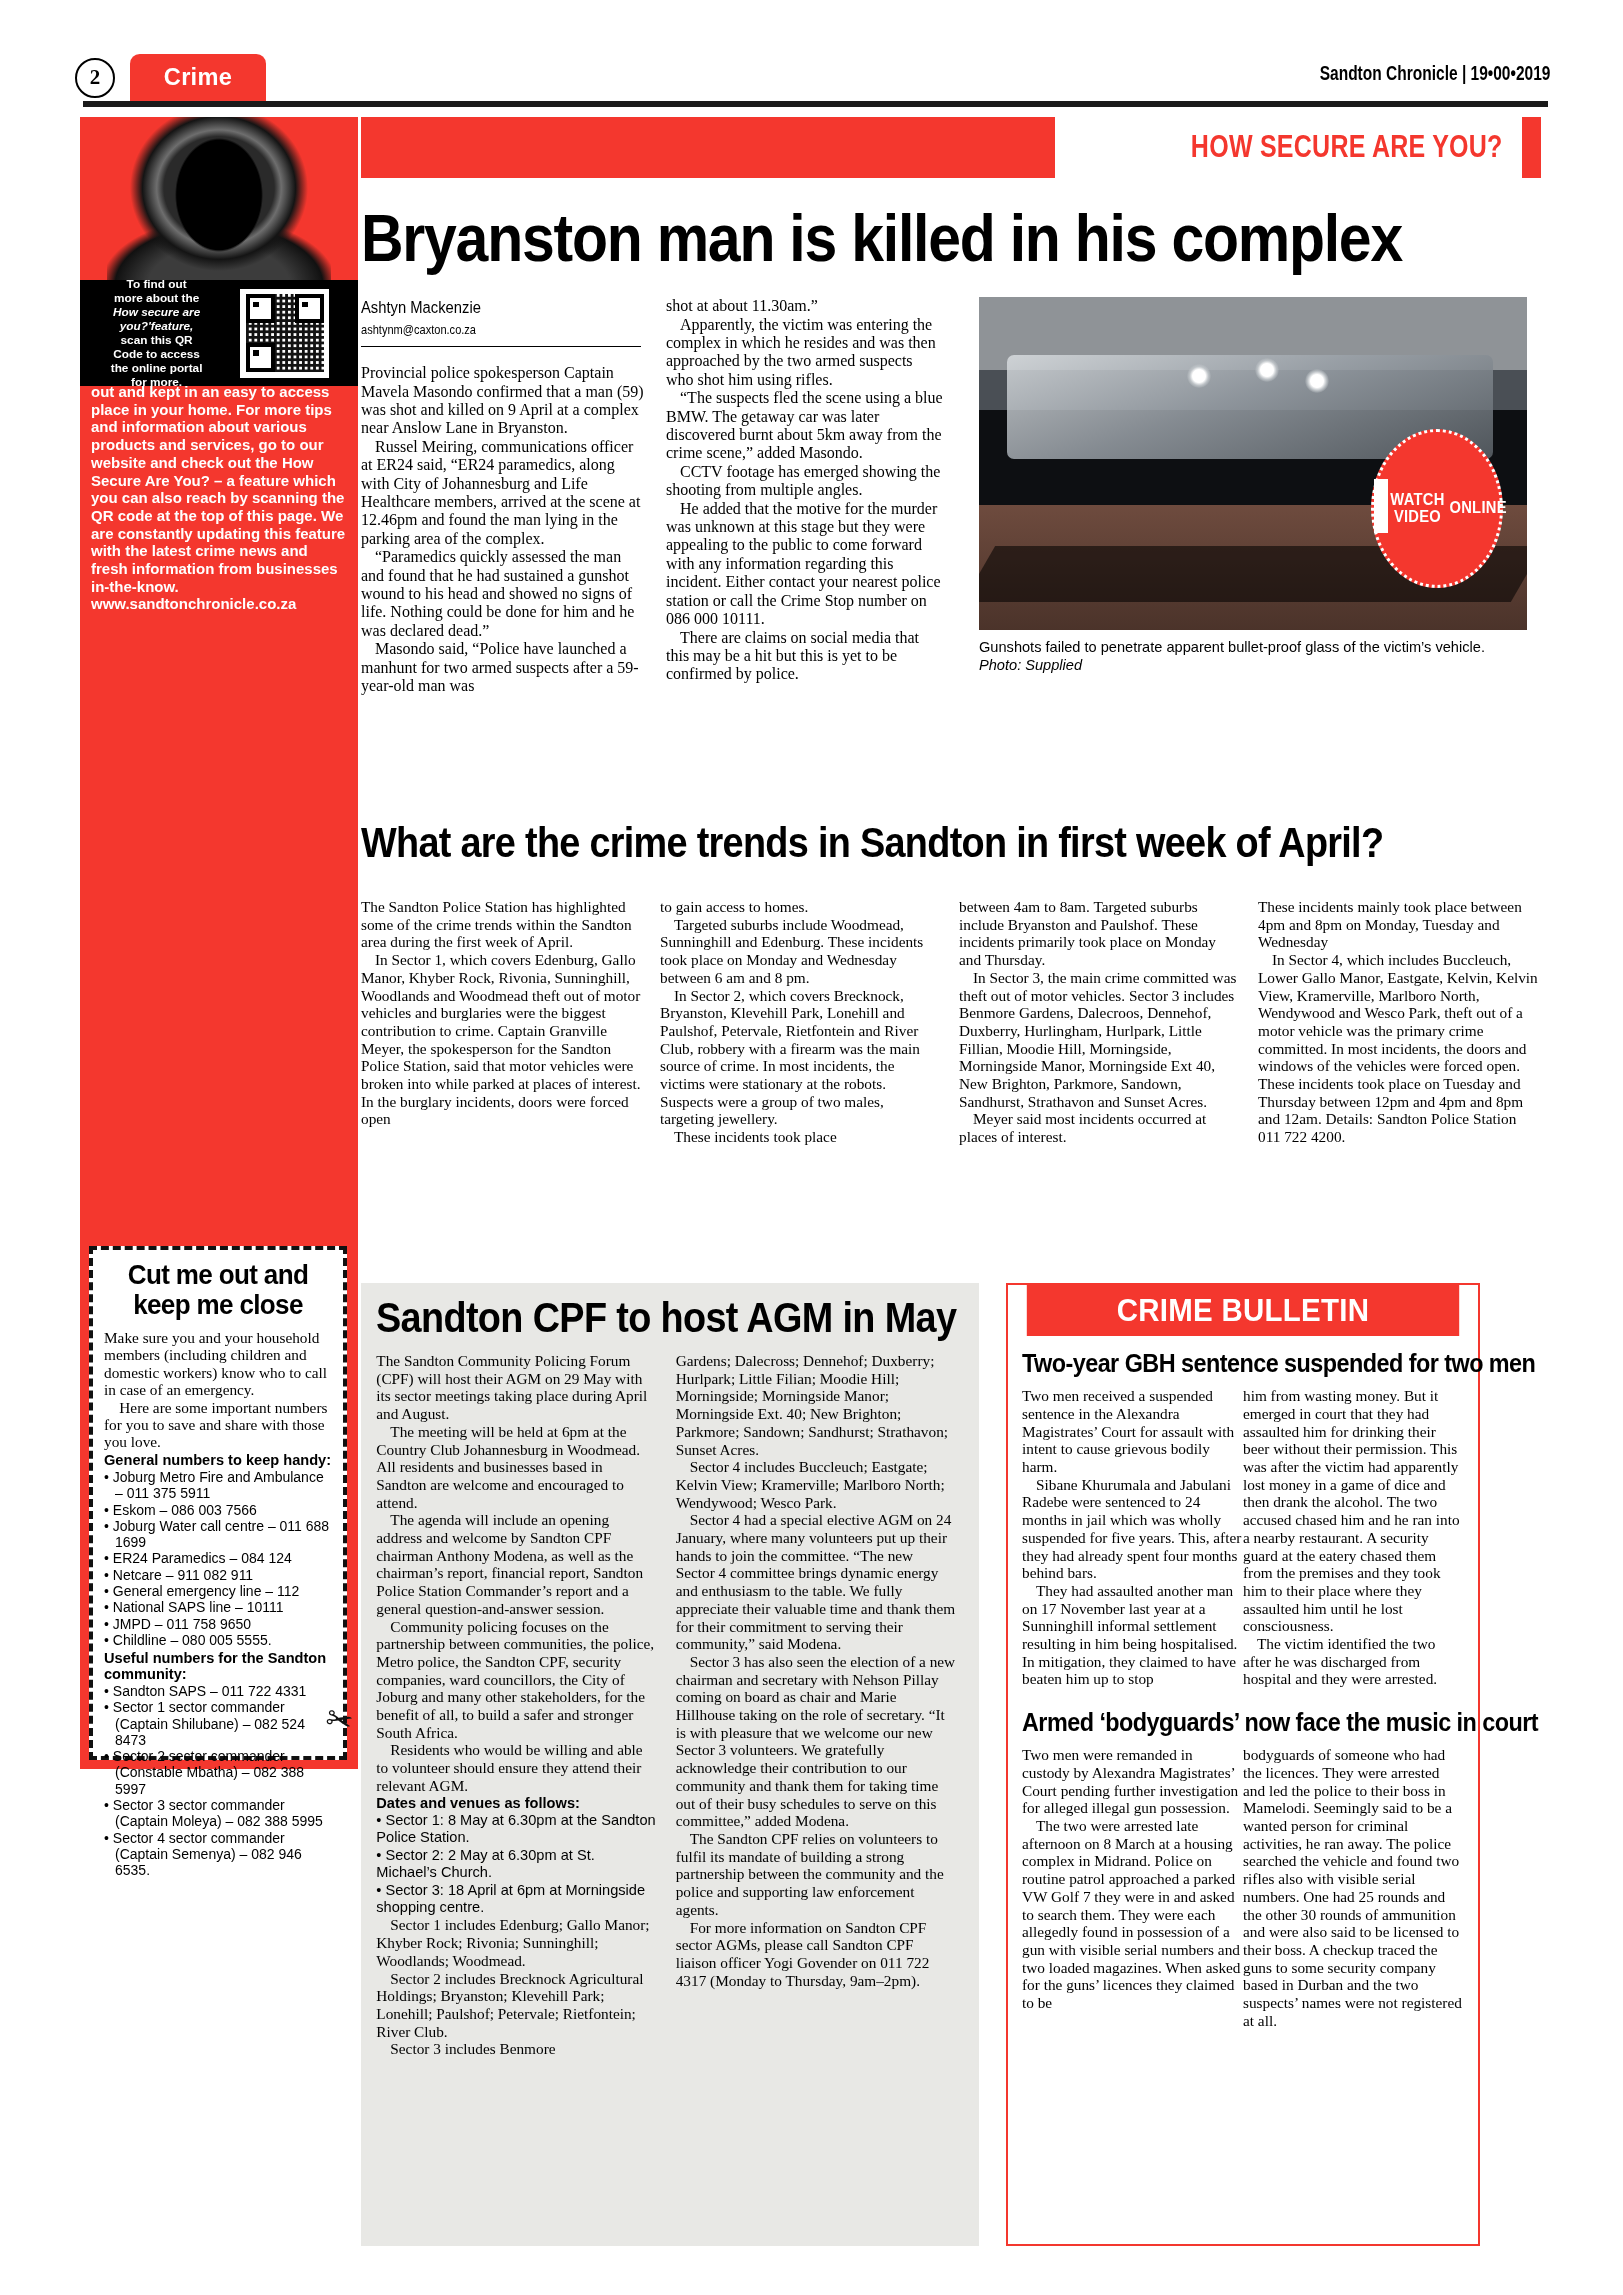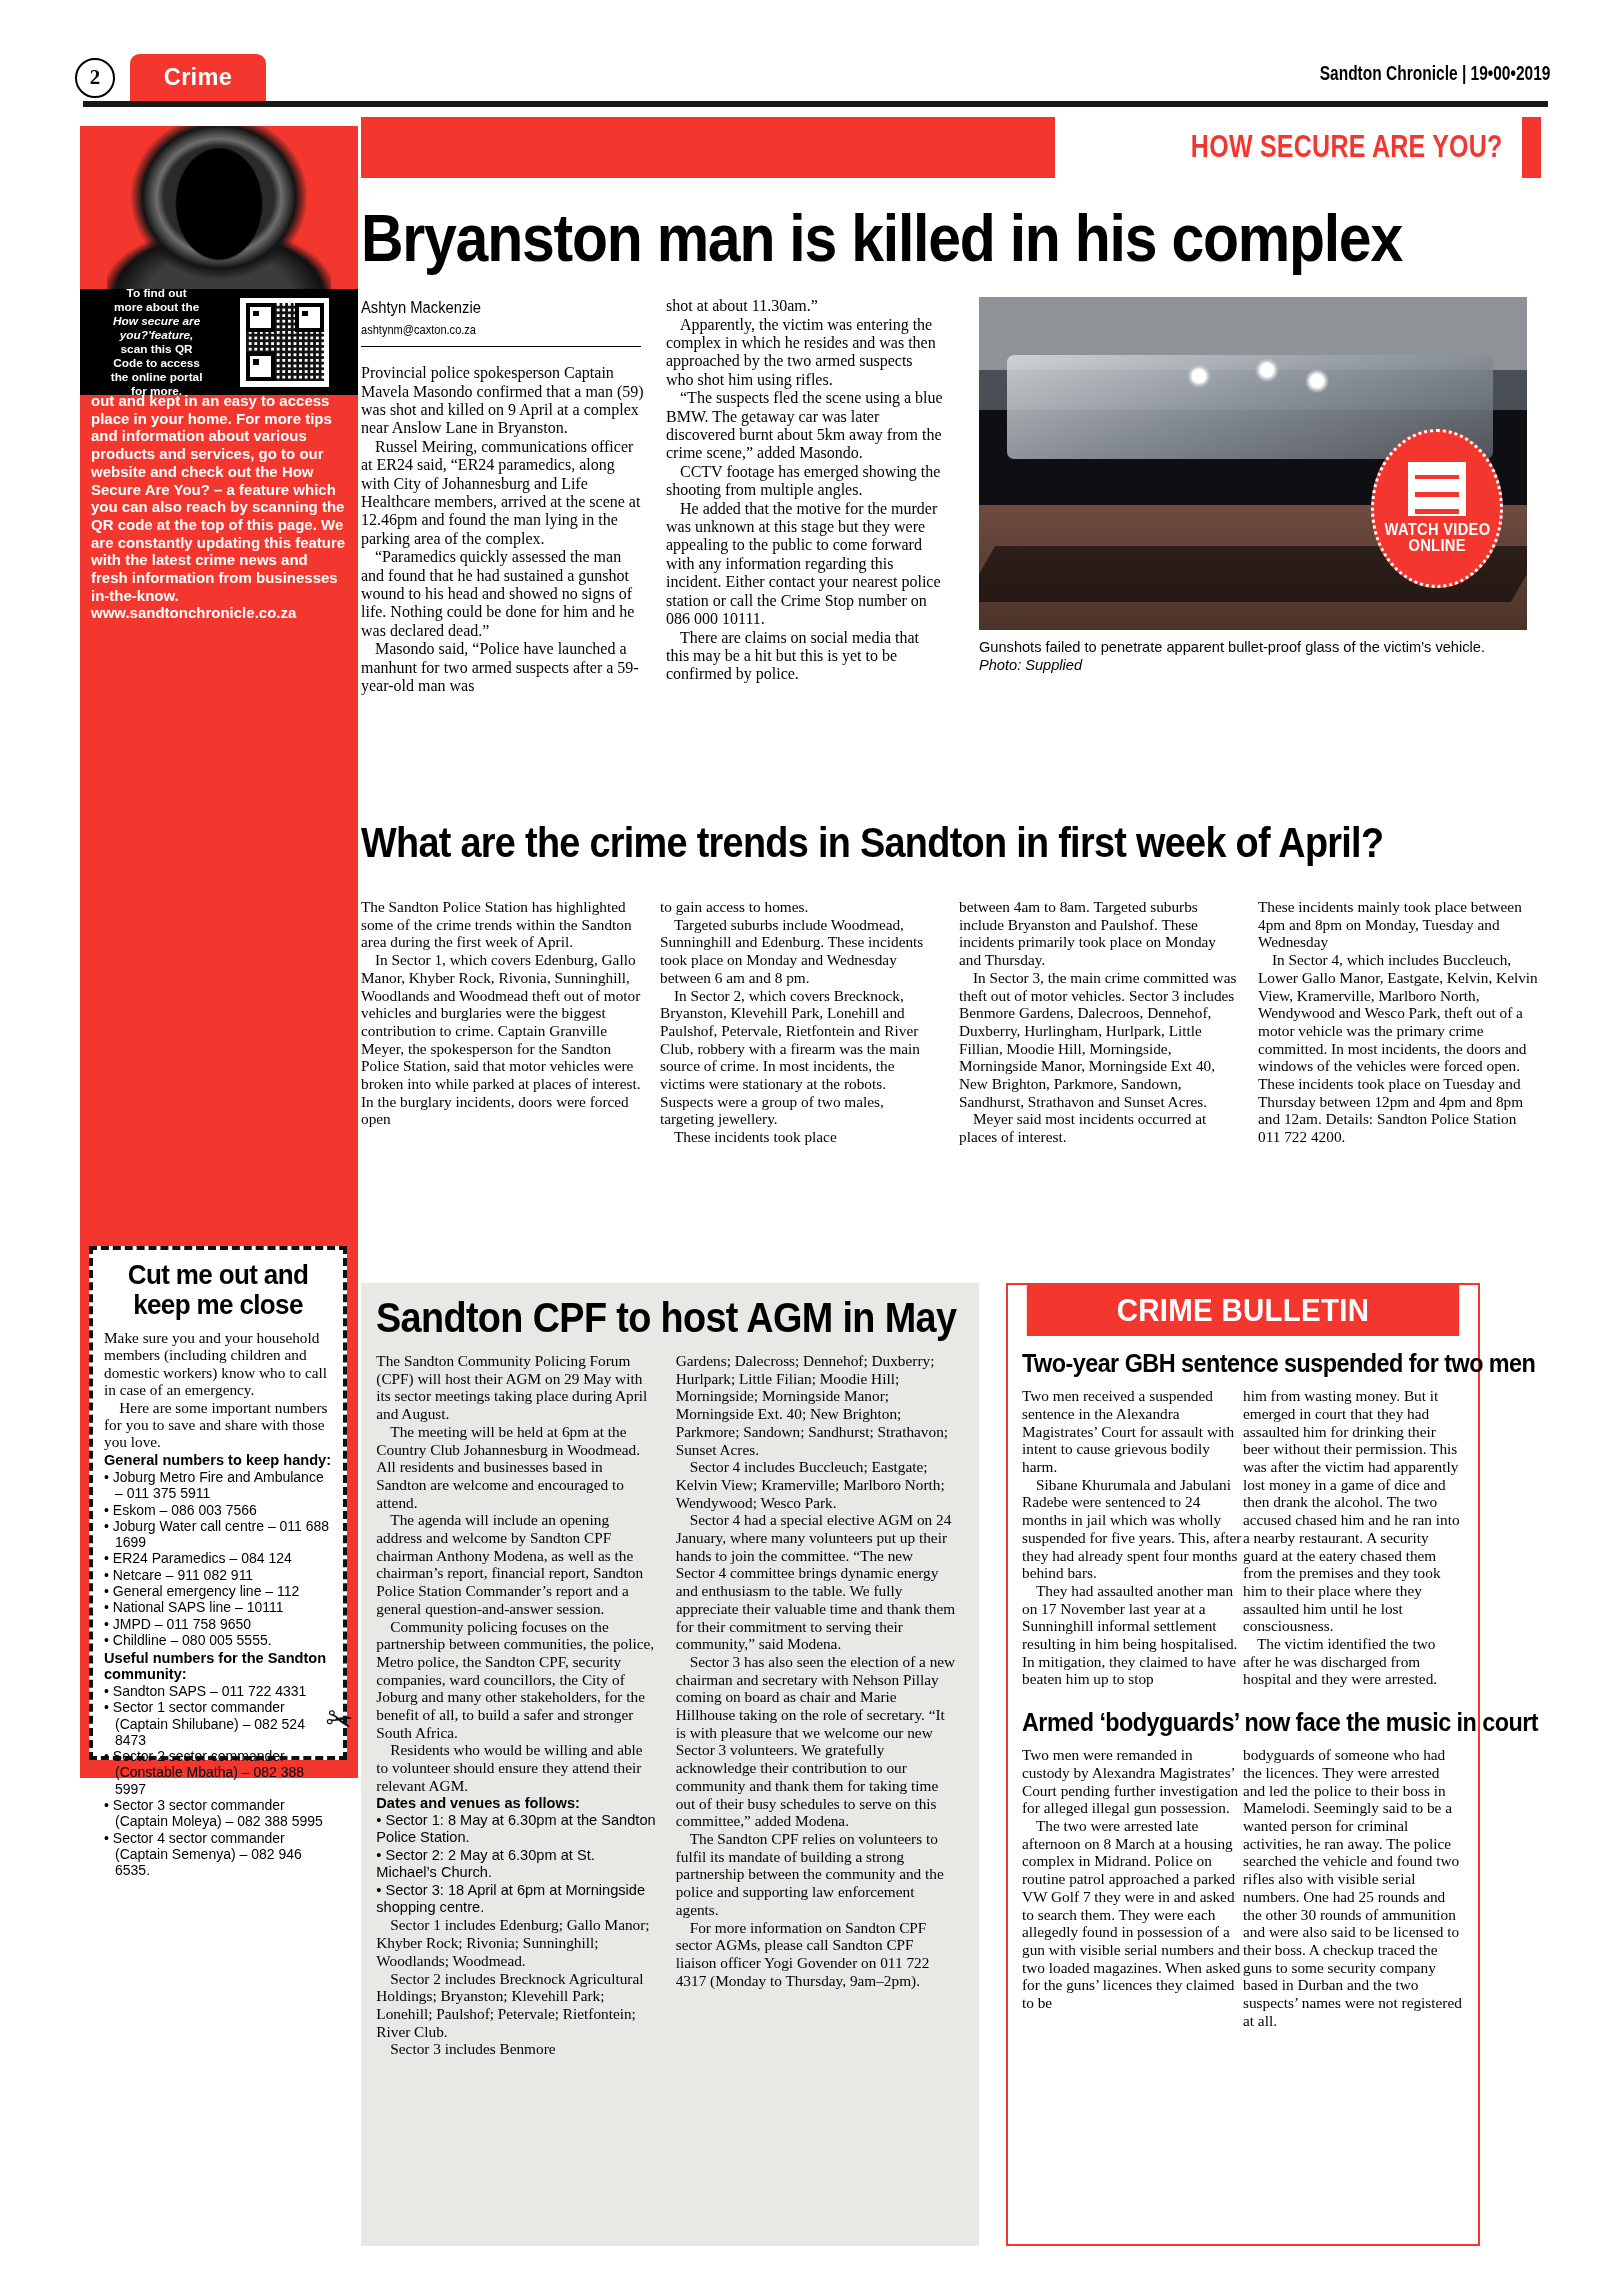--- a/index.html
+++ b/index.html
@@ -11,21 +11,21 @@
   .pagenum{position:absolute;left:75px;top:4.2px;width:36px;height:36px;border:2.1px solid #000;border-radius:50%;
            font-family:"Liberation Serif",serif;font-size:21px;text-align:center;line-height:35px;font-weight:bold;}
   .crime-tab{position:absolute;left:130px;top:0px;width:136px;height:47px;background:#f4372e;
              border-radius:9.7px 9.7px 0 0;color:#fff;font-family:"Liberation Sans",sans-serif;font-weight:bold;
              font-size:23.6px;letter-spacing:0.3px;text-align:center;line-height:46px;}
   .mast-date{position:absolute;right:74px;top:8.3px;font-family:"Liberation Sans",sans-serif;font-weight:bold;
              font-size:19.4px;transform:scaleX(.8);transform-origin:right center;white-space:nowrap;}
   .mast-rule{position:absolute;left:83px;top:47px;width:1465px;height:6.2px;background:#1a1a1a;}
 
   
-  .rail{position:absolute;left:80px;top:117px;width:278px;height:1652px;background:#f4372e;margin-top:9px;}
+  .rail{position:absolute;left:80px;top:117px;width:278px;height:1652px;background:#f4372e;}
   .hood{position:absolute;left:0;top:0;width:278px;height:163px;background:#f4372e;overflow:hidden;}
   .hood .fig{position:absolute;left:50%;top:-4.2px;transform:translateX(-50%);width:224px;height:174px;
       background:
         radial-gradient(ellipse 44px 57px at 112px 82px,#000 0 96%,rgba(0,0,0,0) 100%),
         radial-gradient(ellipse 89px 83px at 112px 75px,#2a2a2a 0 62%,#6e6e6e 70%,#141414 86%,rgba(0,0,0,0) 100%),
         radial-gradient(ellipse 118px 67px at 112px 172px,#3c3c3c 0 60%,#111 88%,rgba(0,0,0,0) 100%);
   }
   .qrbox{position:absolute;left:0;top:163px;width:278px;height:106px;background:#000;display:flex;align-items:center;}
   .qrtext{flex:0 0 142px;color:#fff;font-family:"Liberation Sans",sans-serif;font-weight:bold;font-size:11.8px;
           line-height:14px;text-align:center;padding-left:5.6px;}
@@ -90,21 +90,21 @@
   .photo .wind{position:absolute;left:28px;top:58px;width:486px;height:104px;border-radius:7px;
      background:linear-gradient(160deg,#d9dde0,#9aa1a8 45%,#5b6268);opacity:.85;}
   .photo .hole{position:absolute;width:23.6px;height:23.6px;border-radius:50%;
      background:radial-gradient(circle,#fff 0 38%,#bfc4c8 55%,rgba(255,255,255,0) 72%);}
   .photo .road{position:absolute;left:0;bottom:0;width:548px;height:125px;
      background:linear-gradient(180deg,#6e4b3e,#4b332a);}
   .photo .shad{position:absolute;left:0;bottom:28px;width:548px;height:56px;background:rgba(0,0,0,.55);
      transform:skewX(-30deg);}
   .badge{position:absolute;right:23.6px;bottom:42px;width:126px;height:153px;border-radius:50%;
      background:#f4372e;border:3.5px dotted #fff;color:#fff;text-align:center;
-     display:flex;flex-direction:column;align-items:center;justify-content:center;}
+     display:flex;flex-direction:row;align-items:center;}
   .badge .film{width:44px;height:54px;border-left:7.6px solid #fff;border-right:7.6px solid #fff;
      background:repeating-linear-gradient(180deg,#fff 0 12.5px,#f4372e 12.5px 17.4px);margin-bottom:5.6px;}
   .badge .bt{font-family:"Liberation Sans",sans-serif;font-weight:bold;font-size:16px;line-height:16.7px;
      letter-spacing:0.3px;transform:scaleX(.92);}
   .cap{position:absolute;left:618px;top:342px;width:548px;font-family:"Liberation Sans",sans-serif;
      font-size:14.6px;line-height:17.4px;}
   .cap i{font-style:italic;}
 
   h2.sec{margin:0;font-family:"Liberation Sans",sans-serif;font-weight:bold;font-size:43px;line-height:47px;
      letter-spacing:-0.8px;transform:scaleX(.88);transform-origin:left center;white-space:nowrap;}

